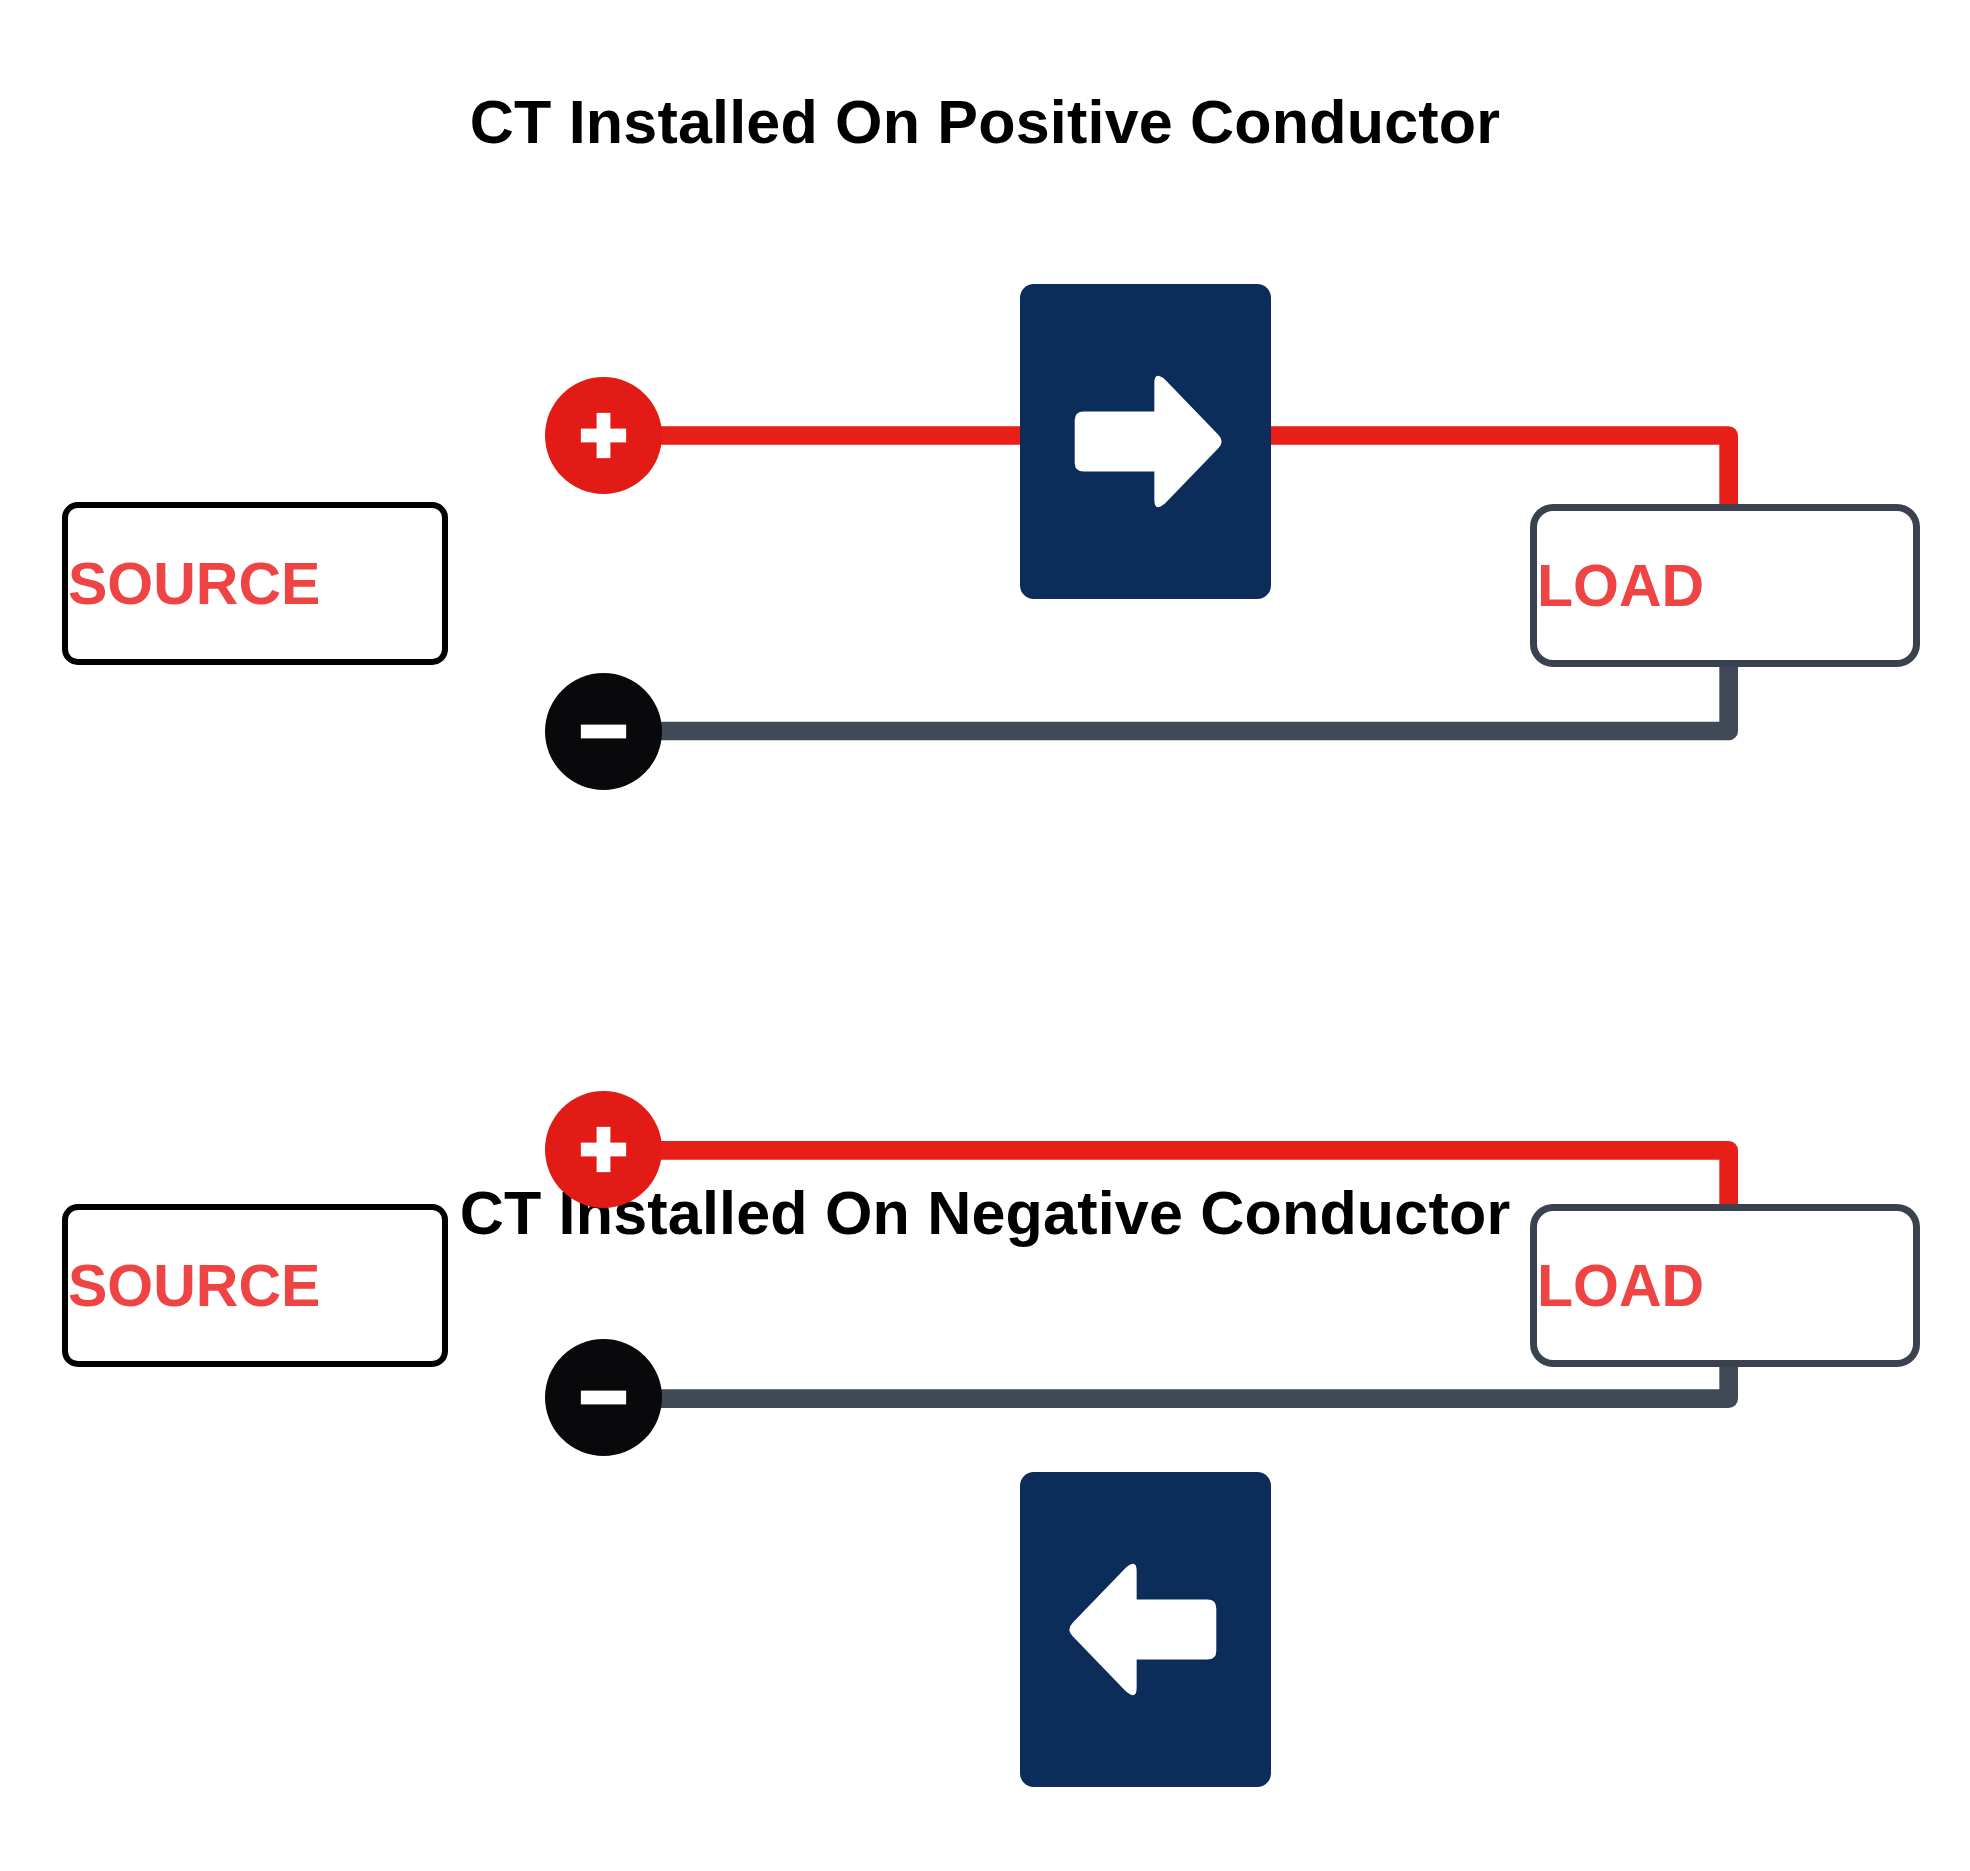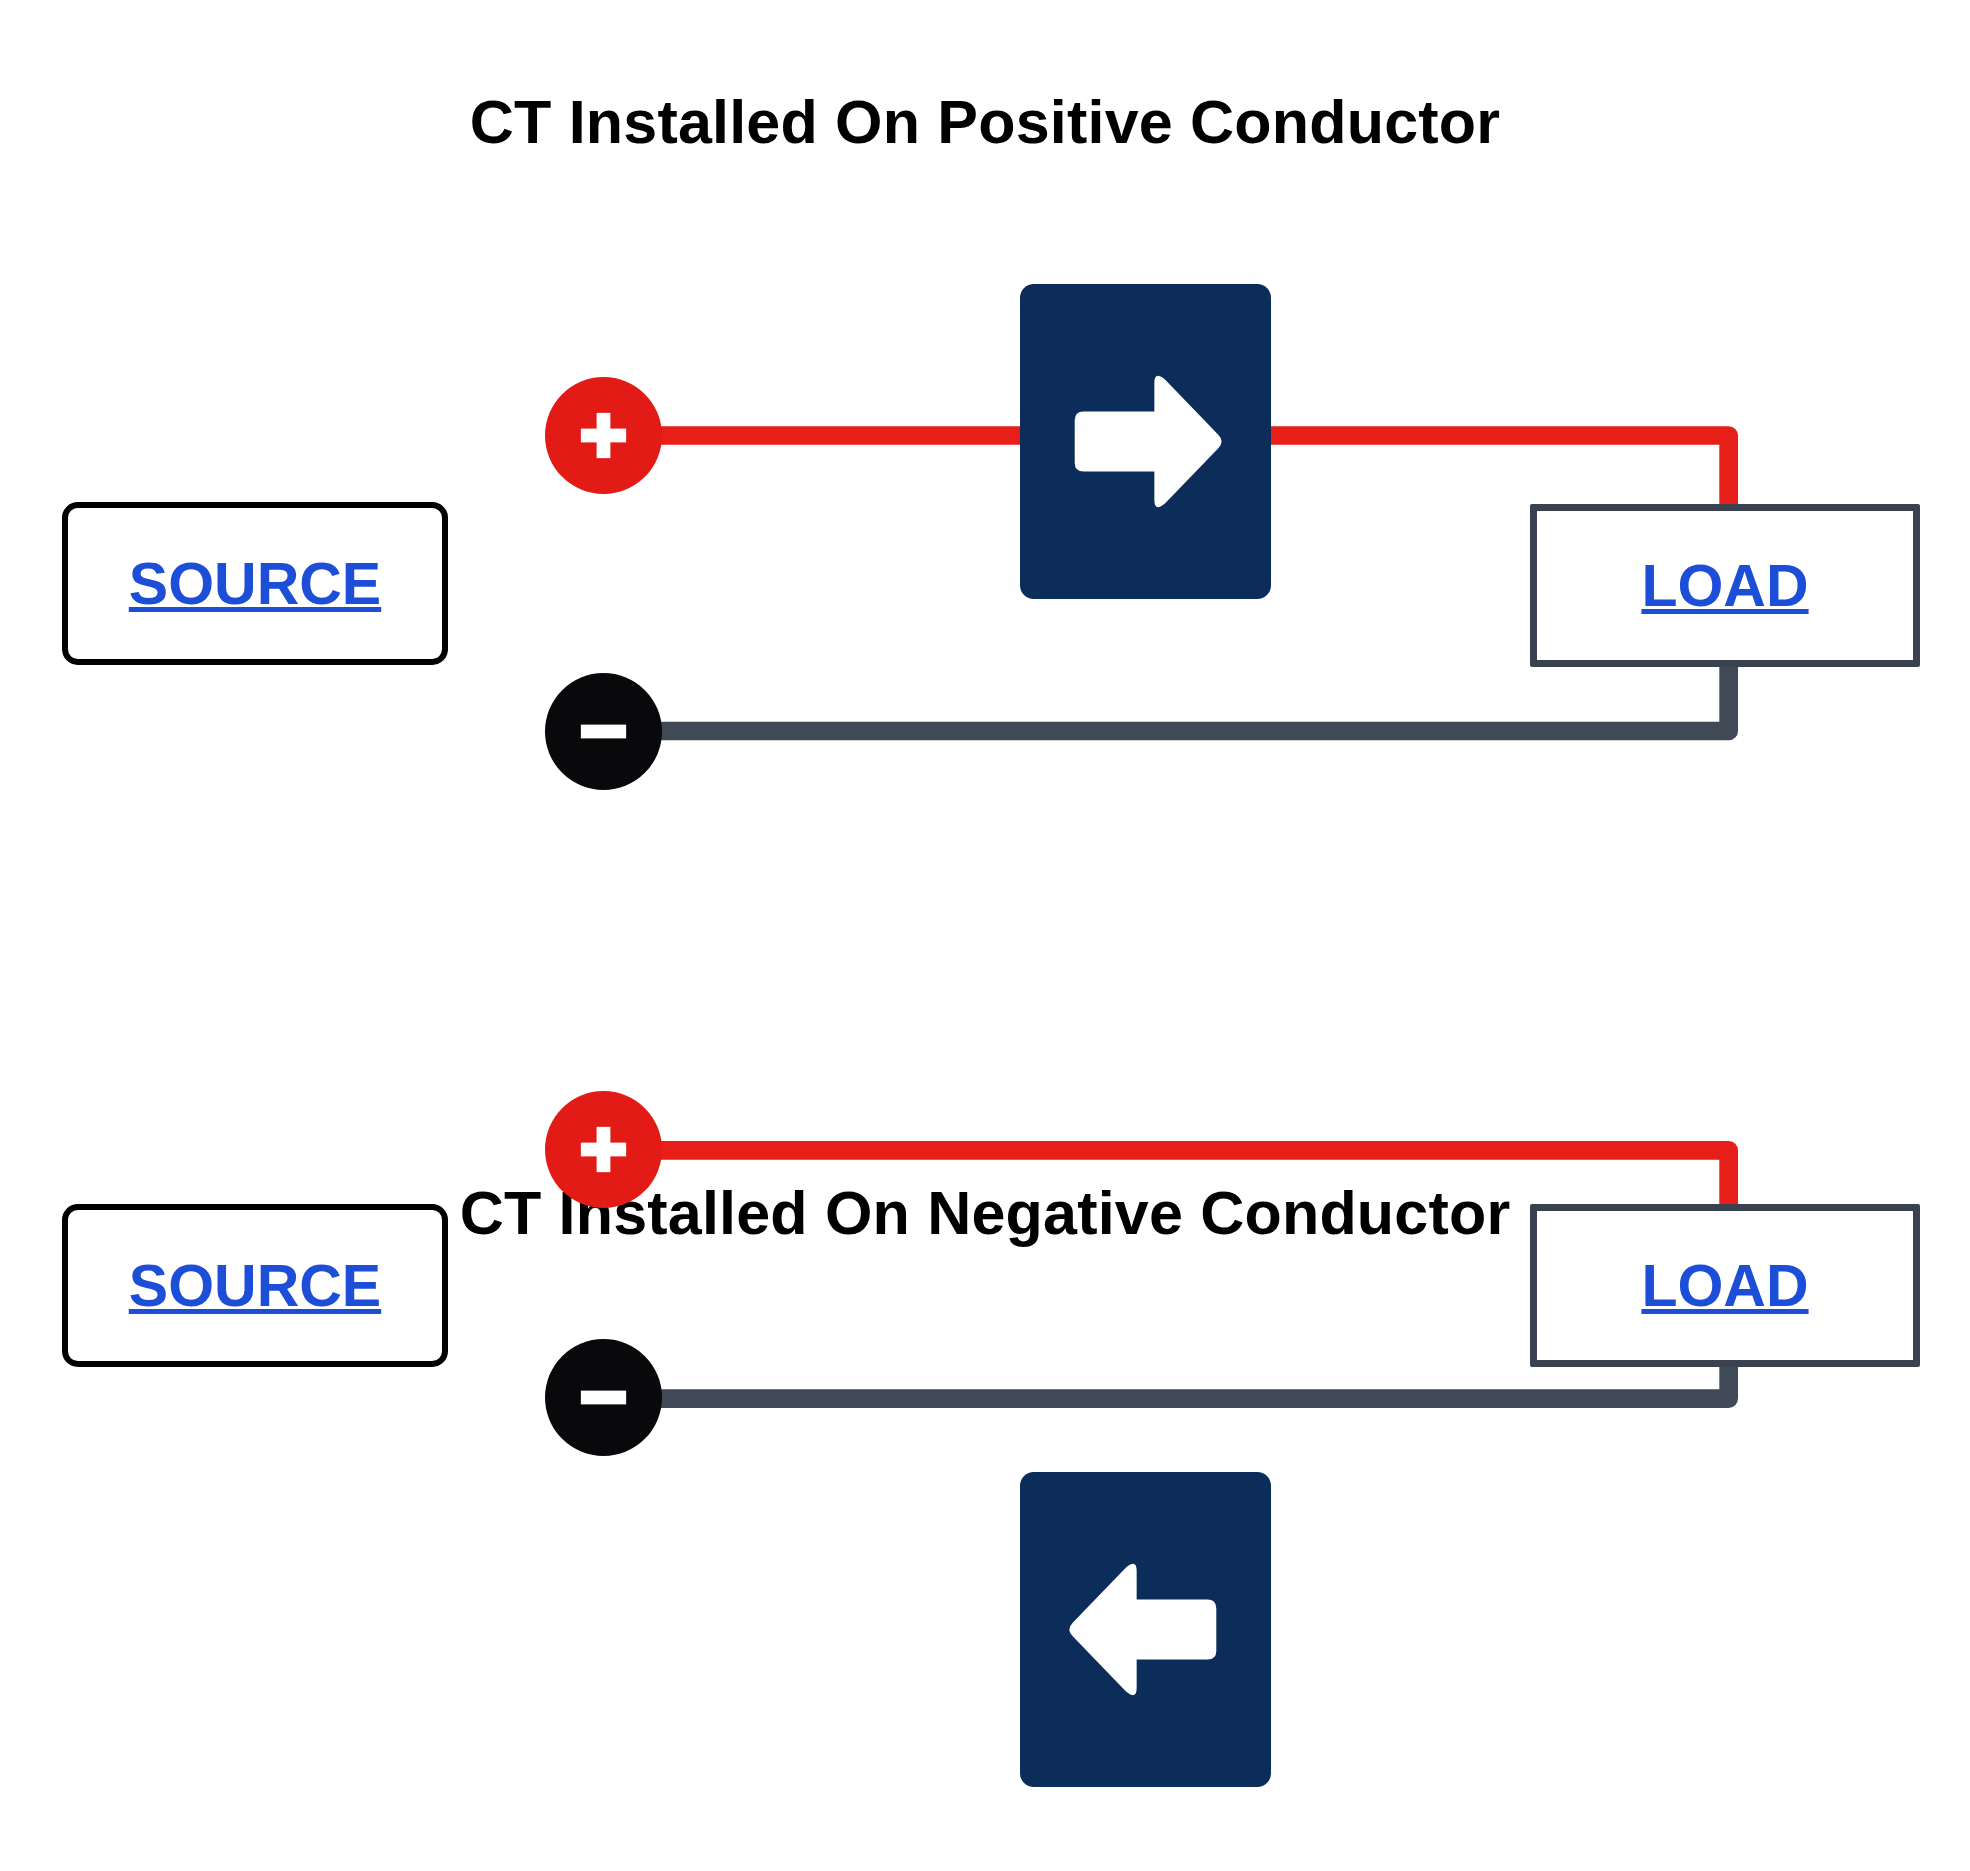--- a/index.html
+++ b/index.html
@@ -51,34 +51,32 @@
     height: 936px;
   }
 
   
   .term-box {
     position: absolute;
     box-sizing: border-box;
     background: #ffffff;
     display: flex;
     align-items: center;
-    justify-content: center;
     font-weight: bold;
-    color: #1d4ed8;
+    color: #ef4444;
     white-space: nowrap;
-    text-decoration: underline;
   }
   .source-box {
     border: 6.9px solid #000000;
     border-radius: 15.8px;
     font-size: 59px;
   }
   .load-box {
     border: 7.9px solid #3a4250;
-    border-radius: 2px;
+    border-radius: 23px;
     font-size: 59px;
   }
 
   #src-box-pos { left: 62px;  top: 502px;  width: 386px; height: 163px; }
   #load-box-pos{ left: 1530px; top: 504px;  width: 390px; height: 163px; }
   #src-box-neg { left: 62px;  top: 236px;  width: 386px; height: 163px; }
   #load-box-neg{ left: 1530px; top: 236px;  width: 390px; height: 163px; }
 
   
   .ct-box {

